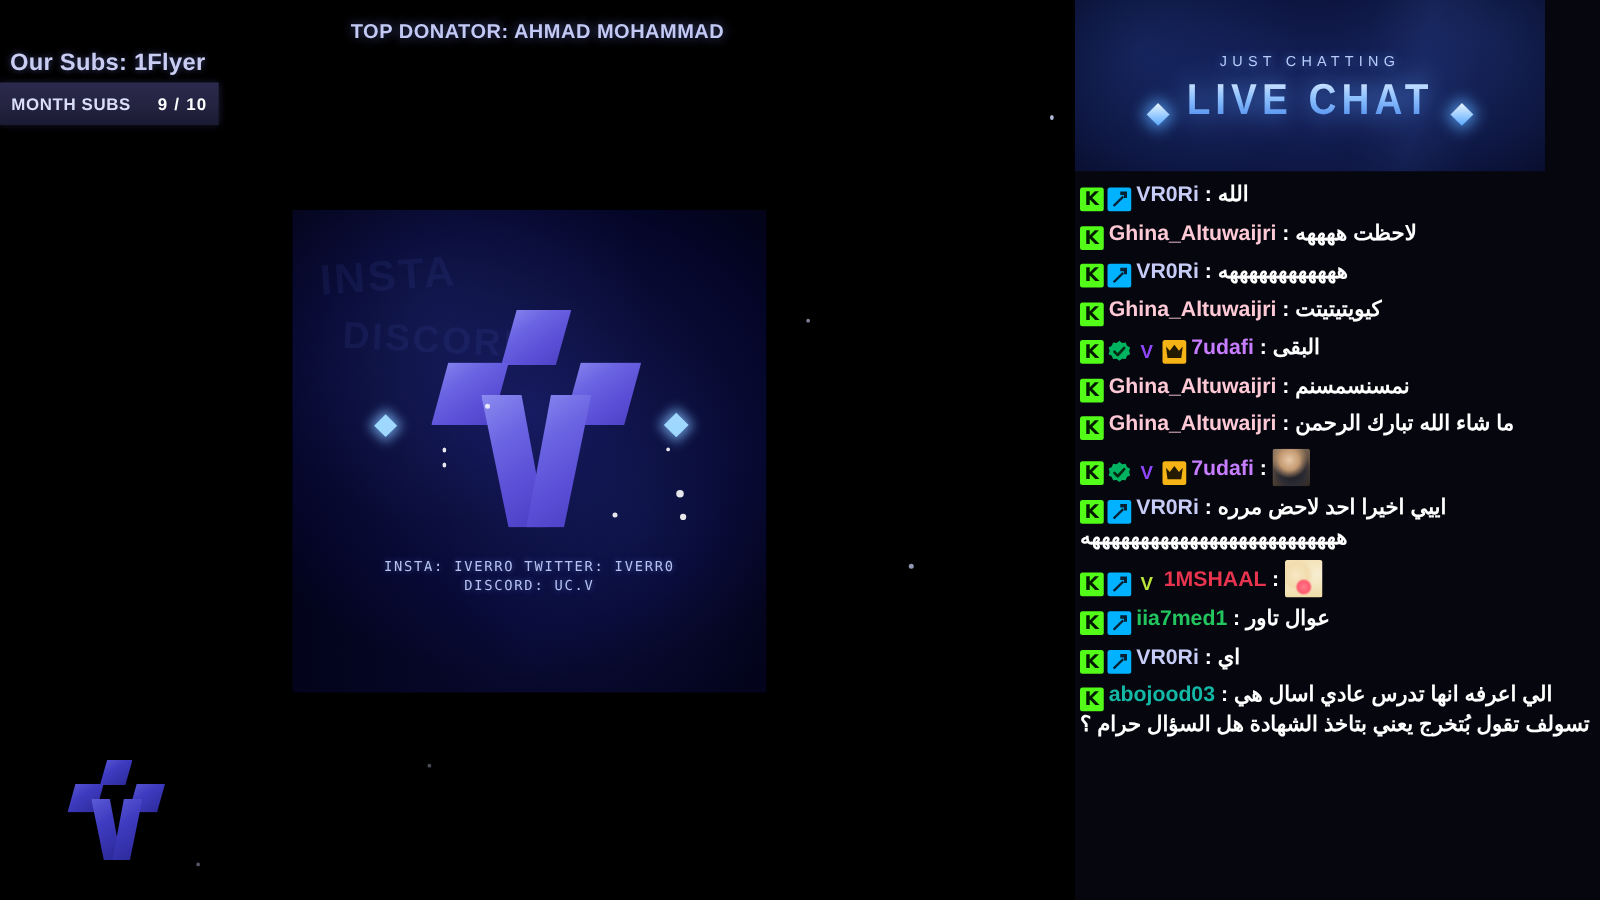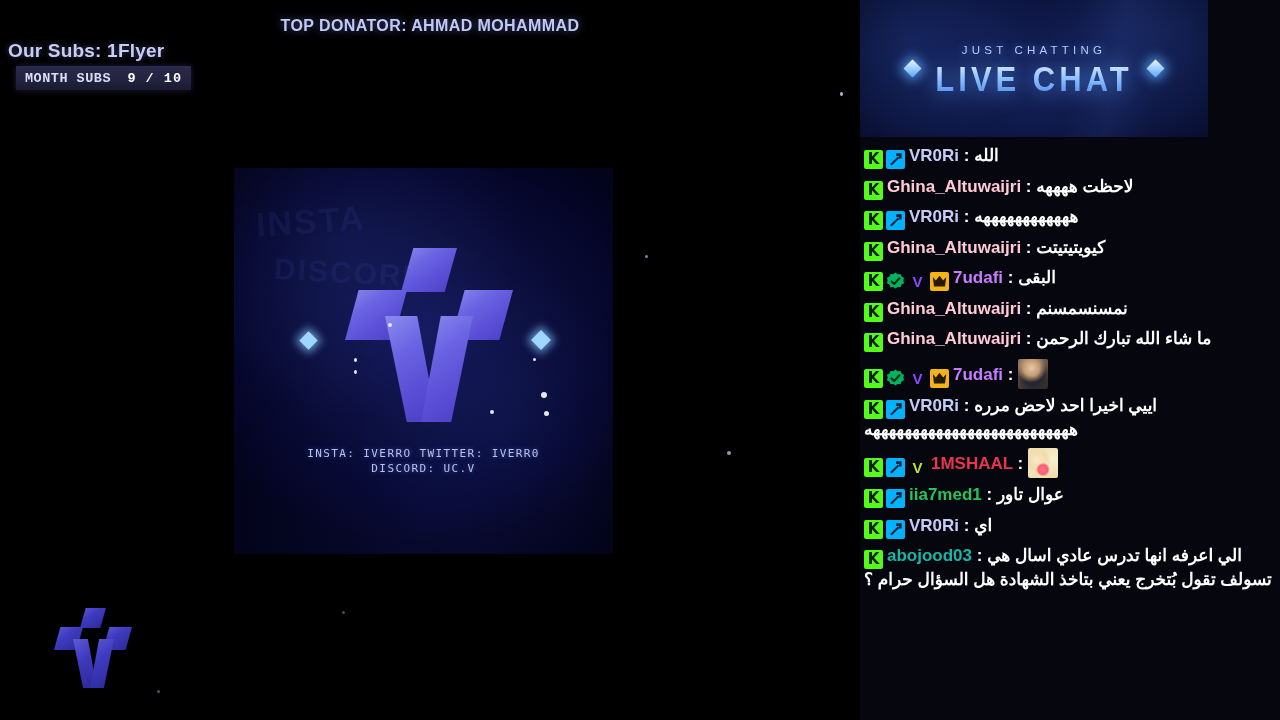--- a/index.html
+++ b/index.html
@@ -19,25 +19,24 @@
   
   #our-subs{
     position:absolute; left:8px; top:40px;
     font-size:19px; font-weight:bold; color:#c9cdf2;
     letter-spacing:.2px; text-shadow:0 0 6px rgba(110,120,210,.55);
     white-space:nowrap;
     text-align:right;
   }
   
   #month-subs-bar{
-    position:absolute; left:16px; top:66px; width:175px; height:24px;
+    position:absolute; left:0px; top:66px; width:175px; height:34px;
     background:linear-gradient(180deg,#2b2a4d 0%, #23223f 60%, #1b1a33 100%);
     display:flex; align-items:center; padding:0 9px;
     box-shadow:0 0 6px rgba(60,60,120,.5);
-    font-family:Liberation Mono, monospace;
   }
   #month-subs-label{
     font-size:13.5px; font-weight:bold; color:#dadef7;
     letter-spacing:.5px; white-space:nowrap;
   }
   #month-subs-count{
     margin-left:auto; font-size:13.5px; font-weight:bold; color:#ffffff;
     letter-spacing:1px; white-space:nowrap;
   }
 
@@ -96,40 +95,40 @@
   }
 
   
   #chat{
     position:absolute; left:860px; top:0; width:420px; height:720px;
     background:#05060e; overflow:hidden;
   }
 
   
   #chat-banner{
-    position:relative; width:348px; height:137px;
+    position:relative; width:376px; height:137px;
     background:
       radial-gradient(ellipse 80% 120% at 50% 55%, #16235e 0%, #0d1540 45%, #070b28 78%, #04061a 100%);
     overflow:hidden;
   }
   #chat-banner:before{
     content:""; position:absolute; inset:0;
     background:
       radial-gradient(circle at 14% 30%, rgba(60,110,230,.18) 0%, transparent 38%),
       radial-gradient(circle at 88% 22%, rgba(70,120,240,.16) 0%, transparent 36%),
       linear-gradient(100deg, transparent 60%, rgba(90,140,255,.08) 72%, transparent 84%);
   }
   #banner-kicker{
     position:absolute; left:0; right:0; top:44px; text-align:center;
     color:#b9cdfb; font-size:11.5px; letter-spacing:4.2px; font-weight:500;
     text-shadow:0 0 8px rgba(100,160,255,.7);
   }
   #banner-title-row{
     position:absolute; left:0; right:0; top:62px;
-    display:flex; align-items:flex-start; justify-content:center; gap:16px;
+    display:flex; align-items:flex-end; justify-content:center; gap:16px;
   }
   #banner-title{
     font-size:31px; font-weight:bold; letter-spacing:4px;
     background:linear-gradient(180deg,#eaf3ff 0%, #8fc2ff 45%, #3f7fe8 100%);
     -webkit-background-clip:text; background-clip:text; color:transparent;
     filter:drop-shadow(0 0 10px rgba(90,160,255,.85));
     transform:scaleY(1.12);
   }
   .banner-diamond{
     width:13px; height:13px; transform:rotate(45deg);

